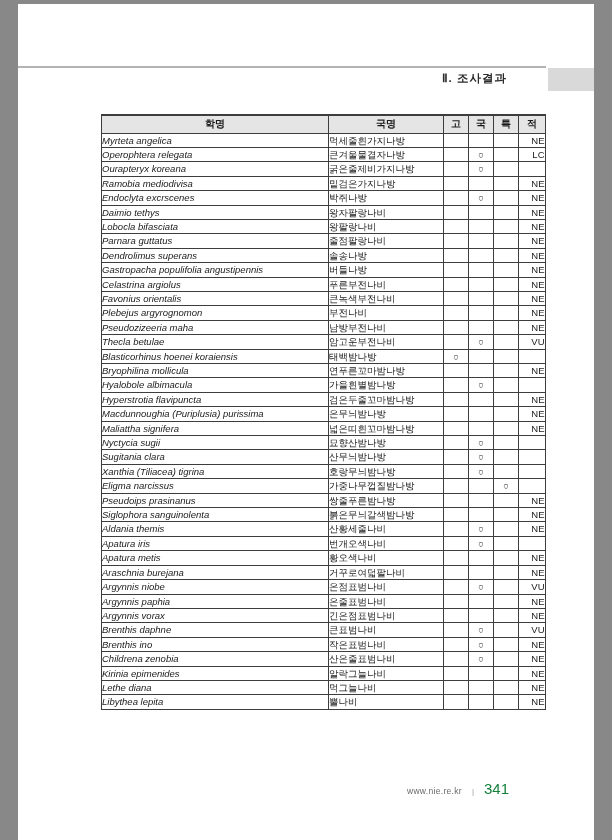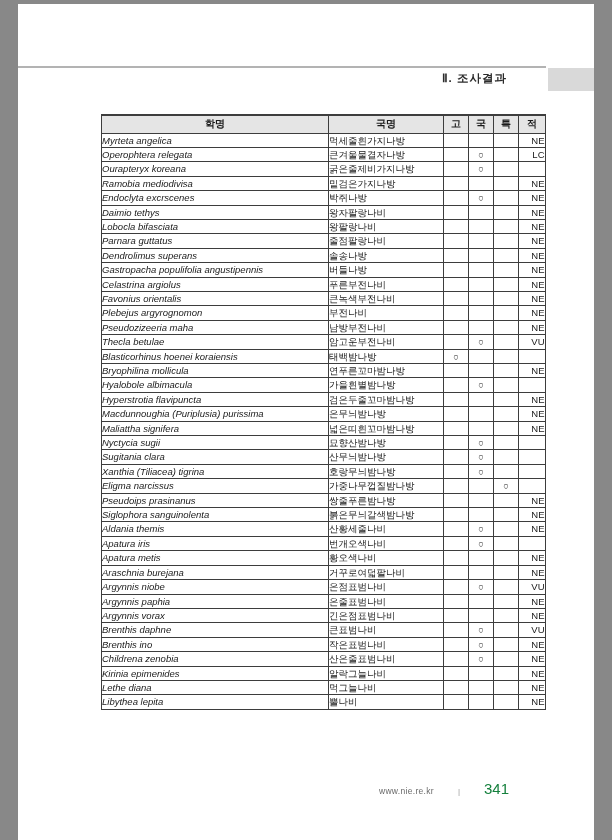--- a/index.html
+++ b/index.html
@@ -34,21 +34,21 @@
   }
   table.species-table tbody td {
     height:13.4px; line-height:13.4px; font-size:9.5px;
   }
   td.sci { font-style:italic; padding-left:5px; text-align:left; }
   td.kor { padding-left:4px; text-align:left; }
   td.mark { text-align:center; font-size:9px; color:#222; }
   td.cat  { text-align:right; font-size:8.5px; color:#222; letter-spacing:0.3px; }
   .footer {
     position:absolute; top:776px; right:85px;
-    display:flex; align-items:baseline; gap:24px;
+    display:flex; align-items:baseline; gap:10px;
   }
   .footer .site { font-size:8.5px; color:#6a6a6a; letter-spacing:0.3px; }
   .footer .sep  { font-size:8px; color:#9a9a9a; }
   .footer .num  { font-size:15px; color:#15803d; }
 </style>
 </head>
 <body>
 
 <div class="page">
 

